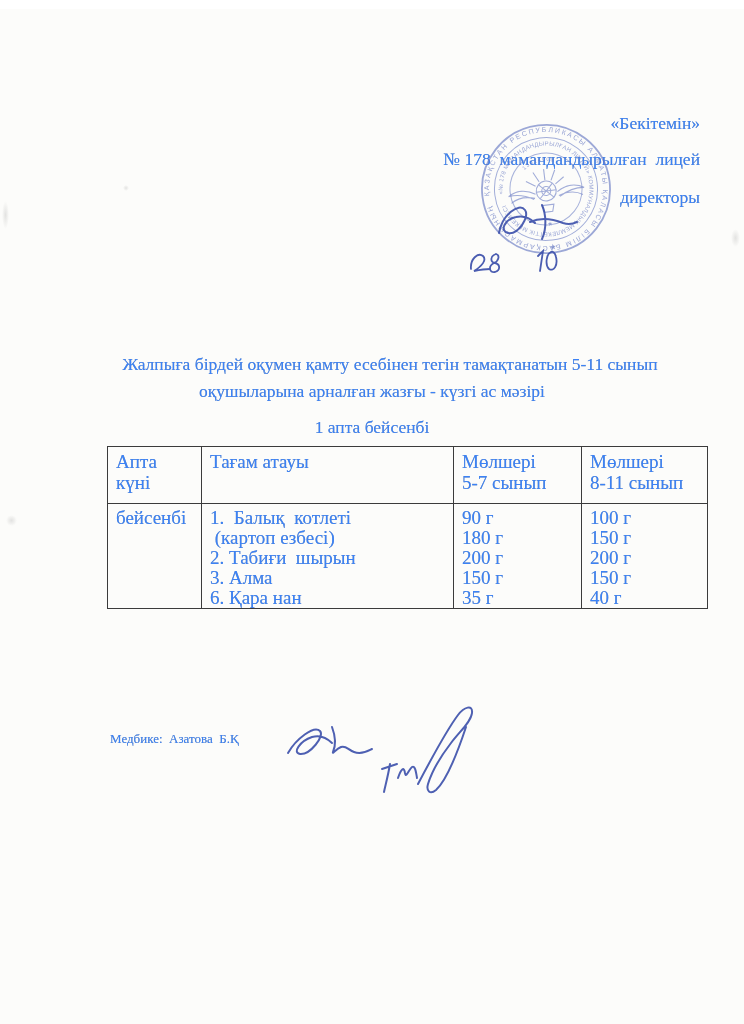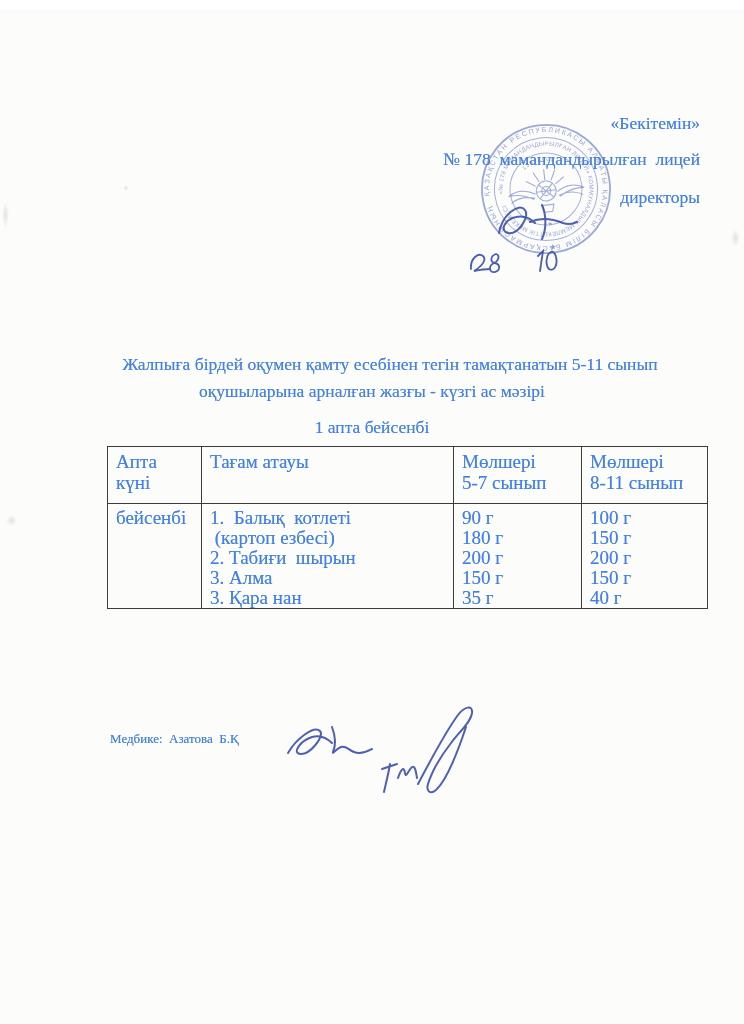--- a/index.html
+++ b/index.html
@@ -92,21 +92,21 @@
         <div class="cell-line txt">8-11 сынып</div>
       </td>
     </tr>
     <tr class="body">
       <td class="txt">бейсенбі</td>
       <td>
         <div class="cell-line txt">1.  Балық  котлеті</div>
         <div class="cell-line txt"> (картоп езбесі)</div>
         <div class="cell-line txt">2. Табиғи  шырын</div>
         <div class="cell-line txt">3. Алма</div>
-        <div class="cell-line txt">3. Қара нан</div>
+        <div class="cell-line txt">6. Қара нан</div>
       </td>
       <td>
         <div class="cell-line txt">90 г</div>
         <div class="cell-line txt">180 г</div>
         <div class="cell-line txt">200 г</div>
         <div class="cell-line txt">150 г</div>
         <div class="cell-line txt">35 г</div>
       </td>
       <td>
         <div class="cell-line txt">100 г</div>

